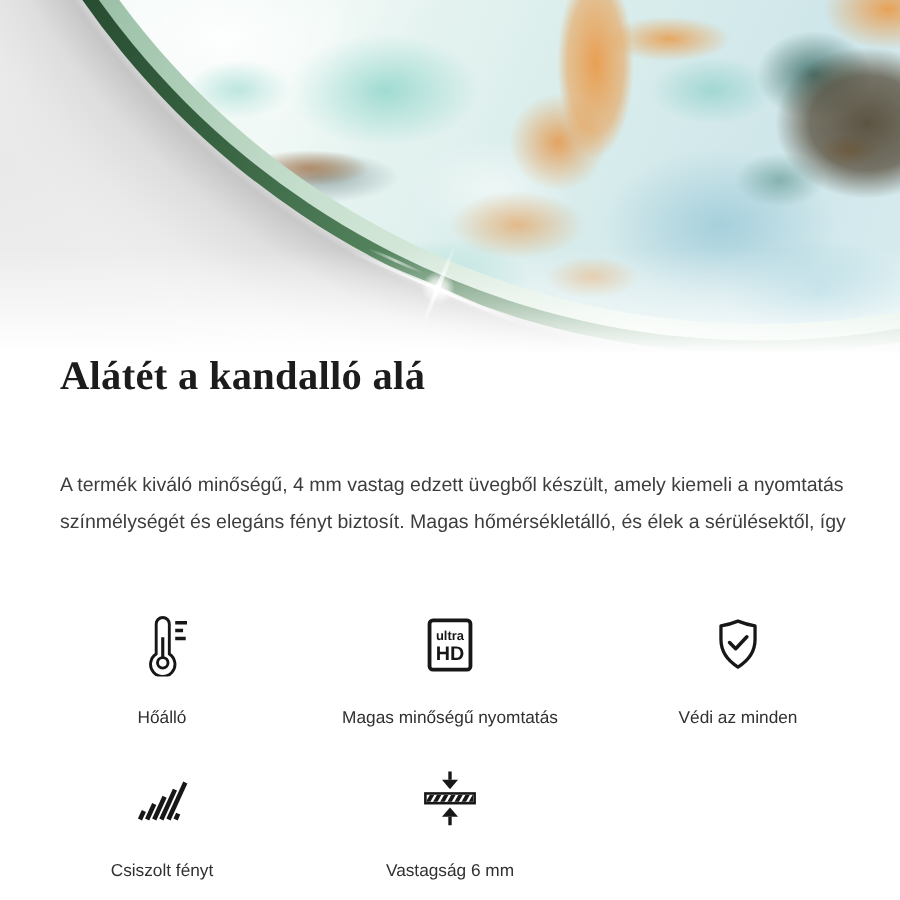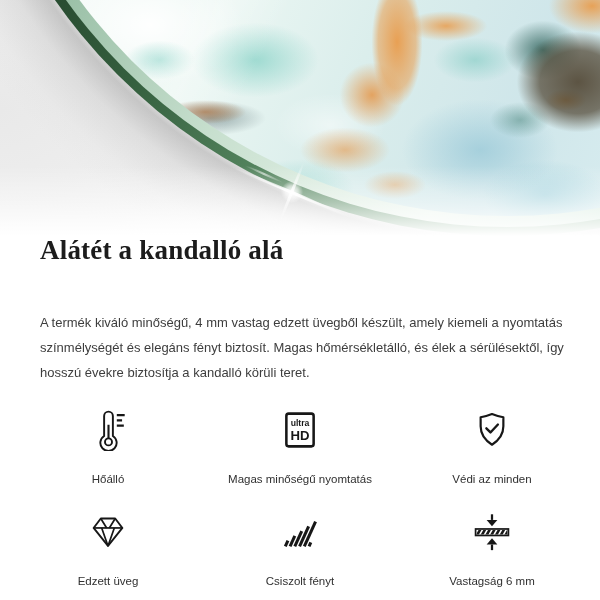--- a/index.html
+++ b/index.html
@@ -134,21 +134,20 @@
     </div>
   </div>
 
   <h1 class="title">
     <div>Alátét a kandalló alá</div>
   </h1>
 
   <div class="description">
     <div class="line">A termék kiváló minőségű, 4 mm vastag edzett üvegből készült, amely kiemeli a nyomtatás</div>
     <div class="line">színmélységét és elegáns fényt biztosít. Magas hőmérsékletálló, és élek a sérülésektől, így</div>
-    <div class="line">hosszú évekre biztosítja a kandalló körüli teret.</div>
   </div>
 
   <div class="features">
 
     <div class="feature">
       <div class="icon-box">
         <svg width="37" height="42" viewBox="0 0 42 48">
           <path class="icon-stroke" stroke-width="2.2" d="M16 30.8 V8 a5 5 0 0 1 10 0 v22.8 a9.3 9.3 0 1 1 -10 0 Z"></path>
           <line class="icon-stroke" stroke-width="2.4" x1="21" y1="18" x2="21" y2="34"></line>
           <circle class="icon-stroke" stroke-width="2.2" cx="21" cy="37.6" r="4"></circle>
@@ -172,31 +171,20 @@
     <div class="feature">
       <div class="icon-box">
         <svg width="40" height="40" viewBox="0 0 44 44">
           <path class="icon-stroke" stroke-width="2.4" stroke-linejoin="round" d="M22 4.5 C26.5 6.3 30.5 7.4 34.5 8 V18 C34.5 27.5 29 33.8 22 38.2 C15 33.8 9.5 27.5 9.5 18 V8 C13.5 7.4 17.5 6.3 22 4.5 Z"></path>
           <path class="icon-stroke" stroke-width="2.6" stroke-linecap="round" stroke-linejoin="round" d="M15.8 20.2 L20.3 24.7 L28.5 16"></path>
         </svg>
       </div>
       <div class="feature-label">Védi az minden</div>
     </div>
 
-    <div class="feature">
-      <div class="icon-box">
-        <svg width="40" height="36" viewBox="0 0 44 40">
-          <path class="icon-stroke" stroke-width="2.1" stroke-linejoin="round" d="M14 5 L30 5 L38 15.5 L22 35.5 L6 15.5 Z"></path>
-          <path class="icon-stroke" stroke-width="1.9" d="M6 15.5 L38 15.5"></path>
-          <path class="icon-stroke" stroke-width="1.9" d="M14 5 L20.5 15.5 M30 5 L23.5 15.5"></path>
-          <path class="icon-stroke" stroke-width="1.9" d="M15 15.5 L22 35.5 M29 15.5 L22 35.5"></path>
-        </svg>
-      </div>
-      <div class="feature-label">Edzett üveg</div>
-    </div>
 
     <div class="feature">
       <div class="icon-box">
         <svg width="38" height="35" viewBox="0 0 44 40">
           <g class="icon-stroke" stroke-width="3.5">
             <line x1="5" y1="36" x2="8" y2="29.5"></line>
             <line x1="10.5" y1="36" x2="16" y2="24"></line>
             <line x1="16" y1="36" x2="24" y2="18.5"></line>
             <line x1="21.5" y1="36" x2="32" y2="13"></line>
             <line x1="27" y1="36" x2="40" y2="7.5"></line>

